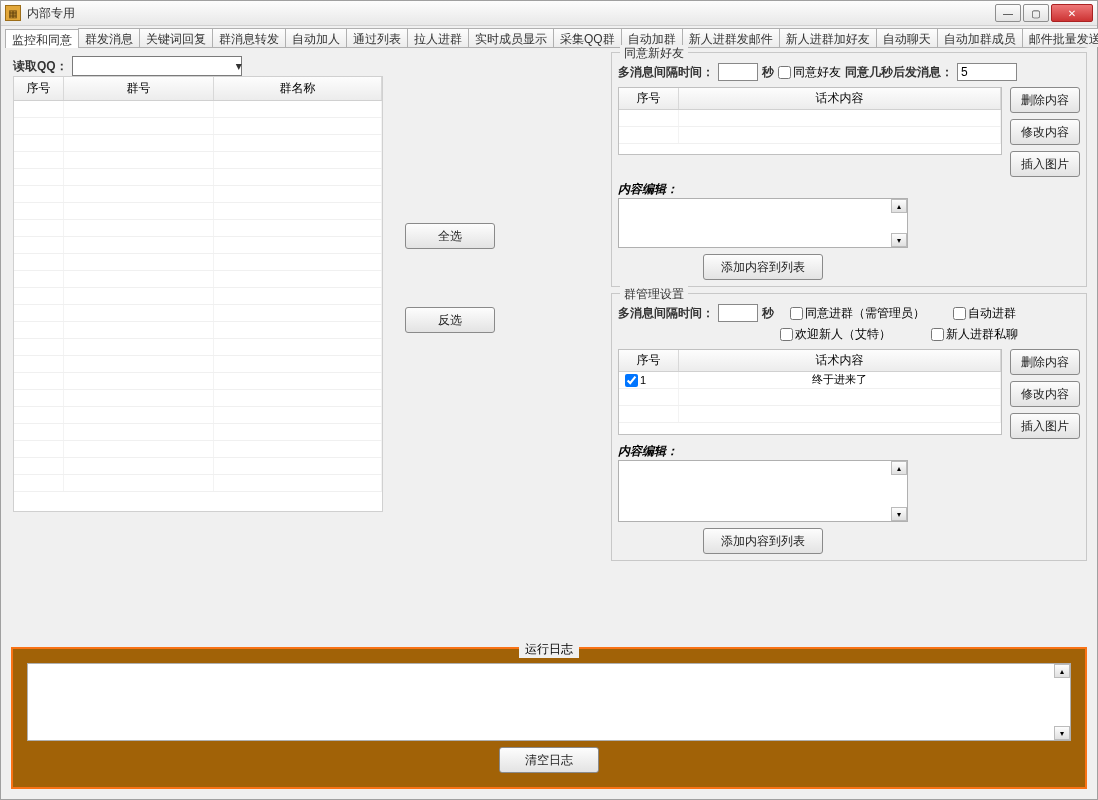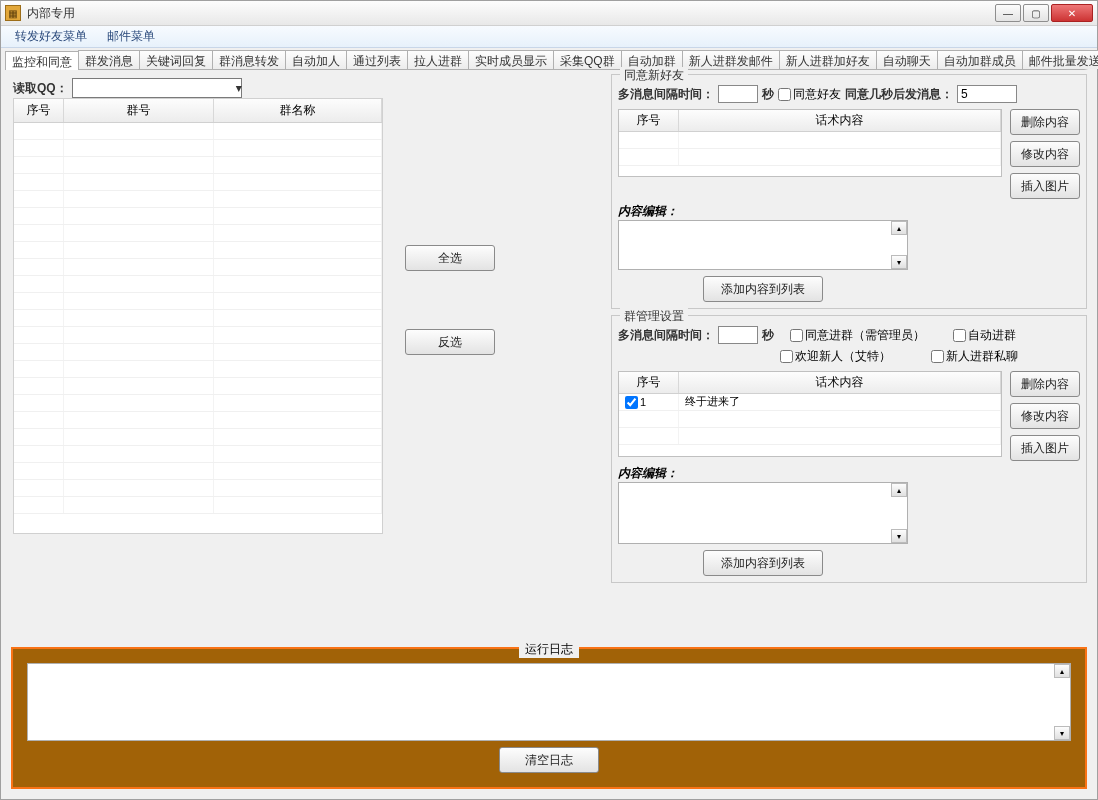--- a/index.html
+++ b/index.html
@@ -91,21 +91,21 @@
   position:absolute; top:-8px; left:8px; background:#f0f0f0; padding:0 4px; color:#333; font-size:12px;
 }
 .small-input { width:40px; height:18px; border:1px solid #888; font-size:12px; text-align:center;}
 .chk { display:inline-flex; align-items:center; gap:2px; }
 .chk input { width:13px;height:13px;}
 .mini-grid { border:1px solid #c0c0c0; background:#fff; flex:1; }
 .mini-grid .ghead { display:flex; background:linear-gradient(#fdfdfd,#ececec); border-bottom:1px solid #d0d0d0;}
 .mini-grid .ghead .gcell { border-right:1px solid #d8d8d8; padding:2px 6px; text-align:center; font-size:12px;}
 .mini-grid .gbody { height:44px; overflow:auto;}
 .mini-grid .grow { display:flex; height:17px; border-bottom:1px solid #f0f0f0;}
-.mini-grid .grow .gcell { border-right:1px solid #f3f3f3; padding:0 6px; font-size:11px; text-align:left;}
+.mini-grid .grow .gcell { border-right:1px solid #f3f3f3; padding:0 6px; font-size:11px; text-align:center;}
 .side-btns { display:flex; flex-direction:column; gap:6px; }
 .edit-label { font-weight:bold; font-style:italic; }
 .textarea-wrap { border:1px solid #b0b0b0; background:#fff; height:50px; display:flex;}
 .textarea-wrap textarea { flex:1; border:none; outline:none; resize:none; font-size:12px; padding:2px;}
 .scroll-knobs { width:16px; display:flex; flex-direction:column; justify-content:space-between;}
 .scroll-knobs .k { height:14px; background:linear-gradient(#fdfdfd,#e0e0e0); border:1px solid #bbb; font-size:8px; display:flex;align-items:center;justify-content:center;}
 .bottom-area { padding: 2px 6px 6px 6px; }
 .log-fieldset { border:2px solid #f97316; position:relative; background:#a16207; padding:14px;}
 .log-fieldset .legend { position:absolute; top:-8px; left:50%; transform:translateX(-50%); background:#f0f0f0; padding:0 6px;}
 .log-box { border:1px solid #b0b0b0; background:#fff; height:78px; display:flex;}
@@ -119,24 +119,20 @@
   <div class="titlebar">
     <span class="app-icon">▦</span>
     <span class="title">内部专用</span>
     <div class="win-btns">
       <div class="win-btn">—</div>
       <div class="win-btn">▢</div>
       <div class="win-btn close">✕</div>
     </div>
   </div>
 
-  <div class="menubar">
-    <div class="menu-item">转发好友菜单</div>
-    <div class="menu-item">邮件菜单</div>
-  </div>
 
   <div class="content">
     <div class="tabs-row">
       <div class="tab active">监控和同意</div>
       <div class="tab">群发消息</div>
       <div class="tab">关键词回复</div>
       <div class="tab">群消息转发</div>
       <div class="tab">自动加人</div>
       <div class="tab">通过列表</div>
       <div class="tab">拉人进群</div>

